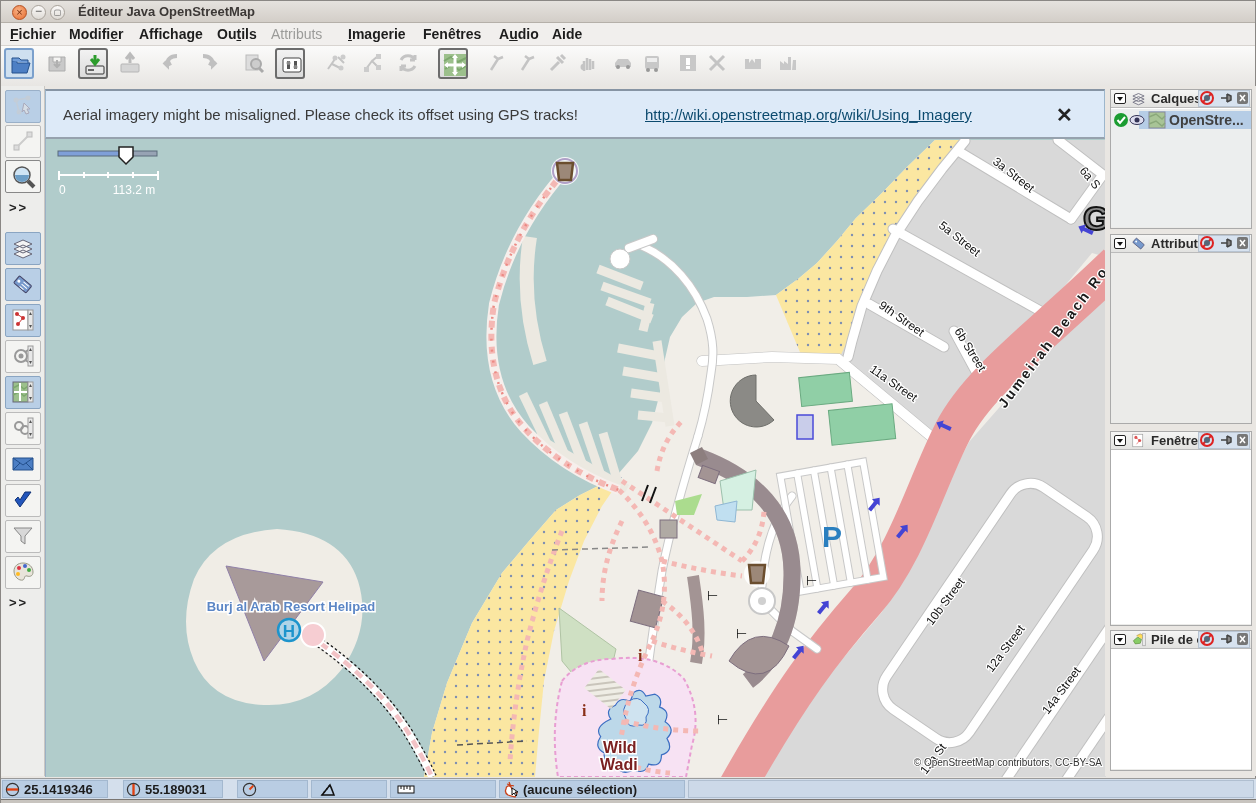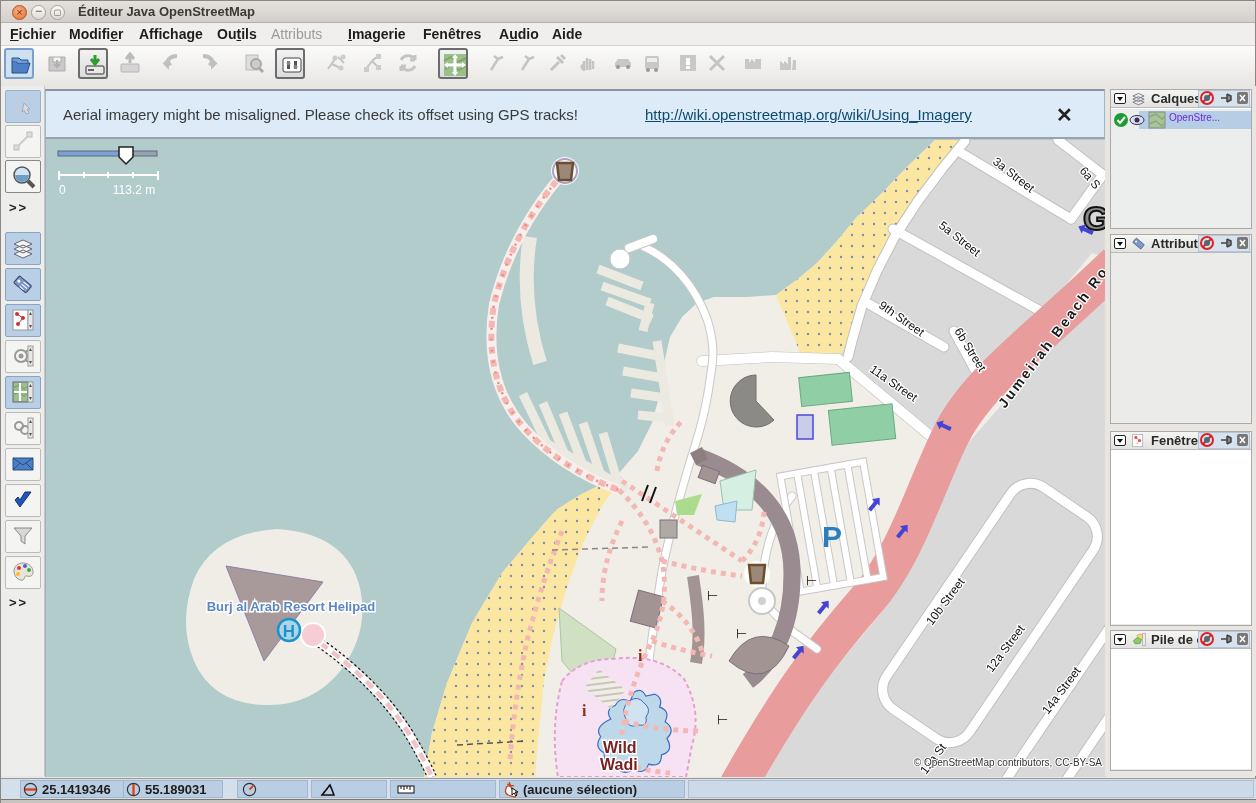--- a/index.html
+++ b/index.html
@@ -591,21 +591,21 @@
     <div class="pbody" style="height:119px">
       <div style="position:absolute;left:28px;top:2px;width:112px;height:18px;background:#b6cde6"></div>
       <svg width="140" height="22" viewBox="0 0 140 22" style="position:absolute;left:2px;top:2px">
         <circle cx="8" cy="9" r="7" fill="#1b9c31"></circle>
             <path d="M4.5 9 L7 12 L12 6" stroke="#fff" stroke-width="2" fill="none"></path>
         <ellipse cx="24" cy="9" rx="7" ry="4.5" fill="#dde" stroke="#335"></ellipse>
             <circle cx="24" cy="9" r="2.5" fill="#335"></circle>
         <rect x="36" y="1" width="16" height="16" fill="#a8c496" stroke="#889"></rect>
             <path d="M36 6 L43 3 L49 8 L52 5 M36 13 L43 10 L49 15 L52 12" stroke="#8aa87a" stroke-width="1.5" fill="none"></path>
       </svg>
-      <div style="position:absolute;left:58px;top:3px;font-size:10px;font-weight:normal;color:#6d28d9">OpenStre...</div>
+      <div style="position:absolute;left:58px;top:3px;font-size:14px;font-weight:bold;color:#404040">OpenStre...</div>
     </div>
   </div>
   <div class="panel" style="top:148px;height:190px">
     <div class="phead">
           <div class="cb"></div>
       <svg width="16" height="15" viewBox="0 0 24 24" style="position:absolute;left:20px;top:1px">
             <g transform="rotate(40 12 12)">
               <rect x="3" y="8" width="17" height="9" rx="1" fill="#7799cc" stroke="#446"></rect>
               <circle cx="6.5" cy="12.5" r="1.5" fill="#fff"></circle>
             </g>
@@ -657,21 +657,21 @@
               <circle cx="8" cy="7" r="3" fill="#567"></circle>
               <path d="M22 7 L28 7 M28 3 L28 11 M28 3 L32 5 L32 9 L28 11" stroke="#444" stroke-width="1.5" fill="#888"></path>
               <rect x="38" y="1" width="11" height="12" rx="2" fill="#777"></rect>
               <path d="M41 4 L46 10 M46 4 L41 10" stroke="#fff" stroke-width="1.5"></path>
             </svg></div>
     </div>
     <div class="pbody" style="height:120px;background:#fff"></div>
   </div>
 </div>
 <div id="status">
-  <div class="seg" style="left:19px;width:135px">
+  <div class="seg" style="left:1px;width:106px">
     <svg width="15" height="15" viewBox="0 0 16 16" style="position:absolute;left:2px;top:1px">
           <circle cx="8" cy="8" r="6.5" fill="none" stroke="#333" stroke-width="1.3"></circle>
           <path d="M2 8 L14 8" stroke="#e04010" stroke-width="2.5"></path>
         </svg>
     <span style="left:21px">25.1419346</span>
   </div>
   <div class="seg" style="left:122px;width:100px">
     <svg width="15" height="15" viewBox="0 0 16 16" style="position:absolute;left:2px;top:1px">
           <circle cx="8" cy="8" r="6.5" fill="none" stroke="#333" stroke-width="1.3"></circle>
           <path d="M8 2 L8 14" stroke="#e04010" stroke-width="2.5"></path>

